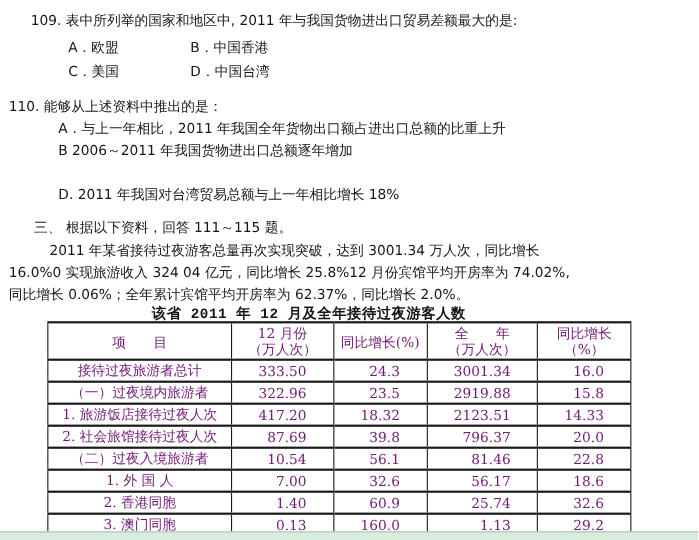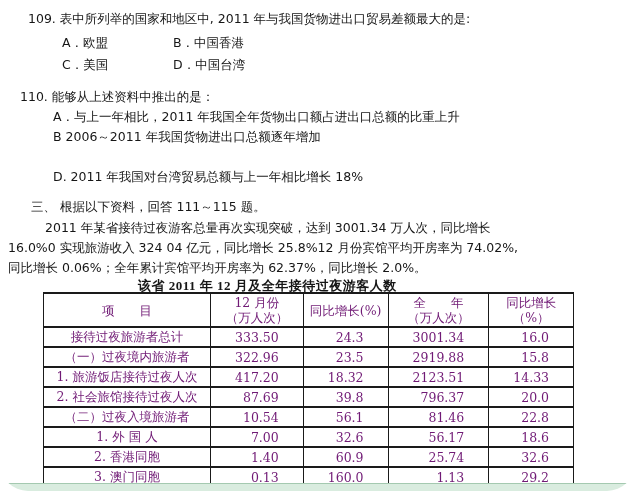--- a/index.html
+++ b/index.html
@@ -1,24 +1,24 @@
 <!DOCTYPE html>
 <html><head>
 <meta charset="utf-8">
 <style>
   html,body{margin:0;padding:0;background:#ffffff;}
   .page{
     position:relative;width:635px;height:491px;background:#ffffff;
     font-family:"DejaVu Sans","Liberation Sans",sans-serif;
-    color:#161616;font-size:12.5px;overflow:hidden;border-radius:28px;
+    color:#161616;font-size:12.5px;overflow:hidden;
   }
   .abs{position:absolute;white-space:nowrap;line-height:14px;}
   .qnum{margin-right:4px;}
   .doc-title{
-    font-family:Liberation Serif, serif;
+    font-family:Liberation Mono, monospace;
     font-weight:bold;font-size:13px;letter-spacing:0.5px;text-align:center;
   }
   table.htable{
     position:absolute;left:43px;top:292px;
     border-collapse:collapse;table-layout:fixed;
     font-family:"DejaVu Serif","Liberation Serif",serif;
     font-size:12.5px;color:#701a75;
   }
   .htable th,.htable td{
     border-style:solid;border-color:#1a1a1a;border-width:2px 1px;
@@ -39,21 +39,21 @@
 <div class="page">
 
   <div class="abs" style="left:28px;top:12px">
     <span class="qnum">109.</span><span>表中所列举的国家和地区中, 2011 年与我国货物进出口贸易差额最大的是:</span>
   </div>
   <div class="abs" style="left:62px;top:36px">A．欧盟</div>
   <div class="abs" style="left:173px;top:36px">B．中国香港</div>
   <div class="abs" style="left:62px;top:58px">C．美国</div>
   <div class="abs" style="left:173px;top:58px">D．中国台湾</div>
 
-  <div class="abs" style="left:20px;top:90px">
+  <div class="abs" style="left:8px;top:90px">
     <span class="qnum">110.</span><span>能够从上述资料中推出的是：</span>
   </div>
   <div class="abs" style="left:53px;top:110px">A．与上一年相比，2011 年我国全年货物出口额占进出口总额的比重上升</div>
   <div class="abs" style="left:53px;top:130px">B 2006～2011 年我国货物进出口总额逐年增加</div>
   <div class="abs" style="left:53px;top:170px">D. 2011 年我国对台湾贸易总额与上一年相比增长 18%</div>
 
   <div class="abs" style="left:31px;top:200px">三、 根据以下资料，回答 111～115 题。</div>
   <div class="abs" style="left:45px;top:221px">2011 年某省接待过夜游客总量再次实现突破，达到 3001.34 万人次，同比增长</div>
   <div class="abs" style="left:8px;top:241px">16.0%0 实现旅游收入 324 04 亿元，同比增长 25.8%12 月份宾馆平均开房率为 74.02%,</div>
   <div class="abs" style="left:8px;top:261px">同比增长 0.06%；全年累计宾馆平均开房率为 62.37%，同比增长 2.0%。</div>

